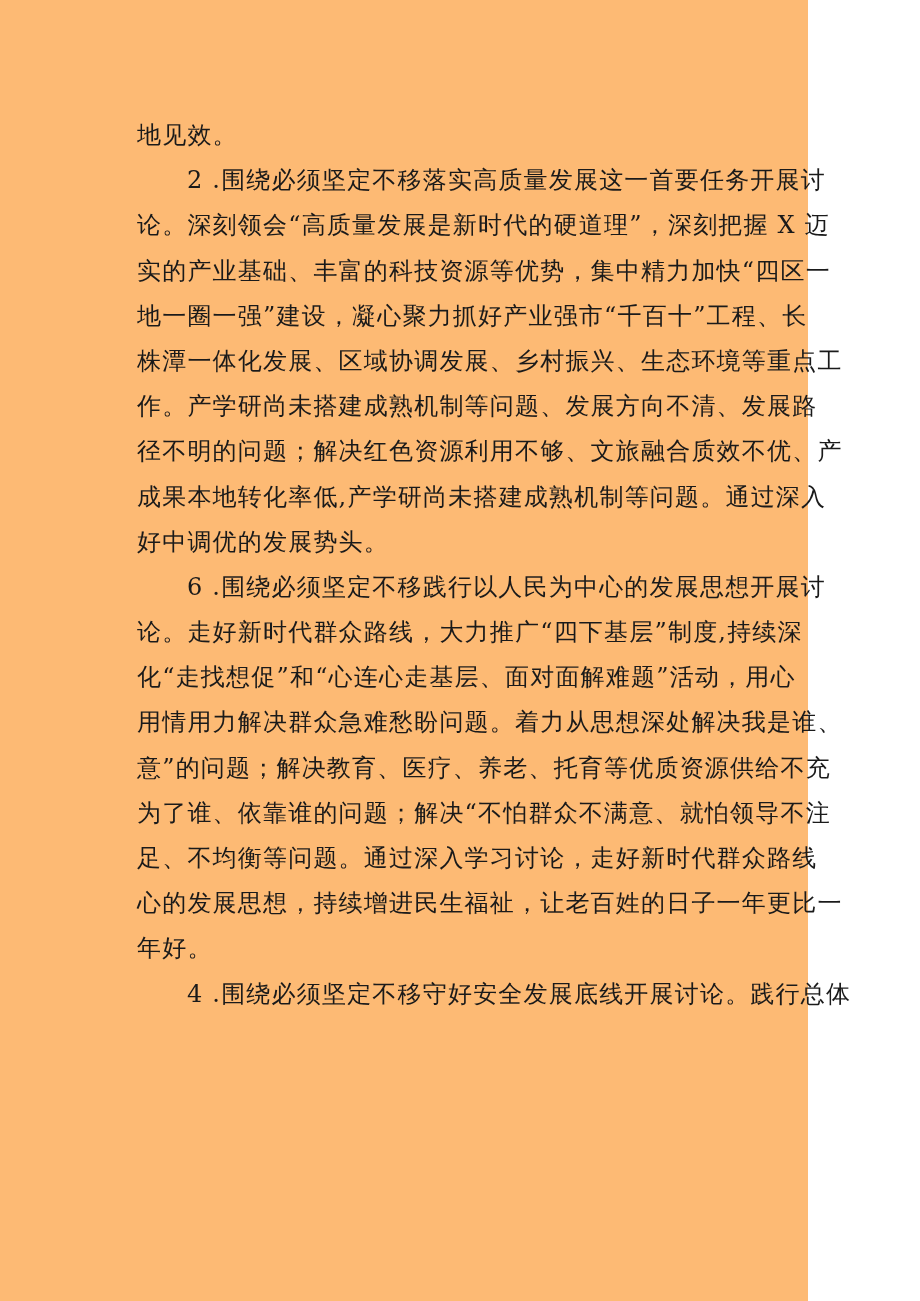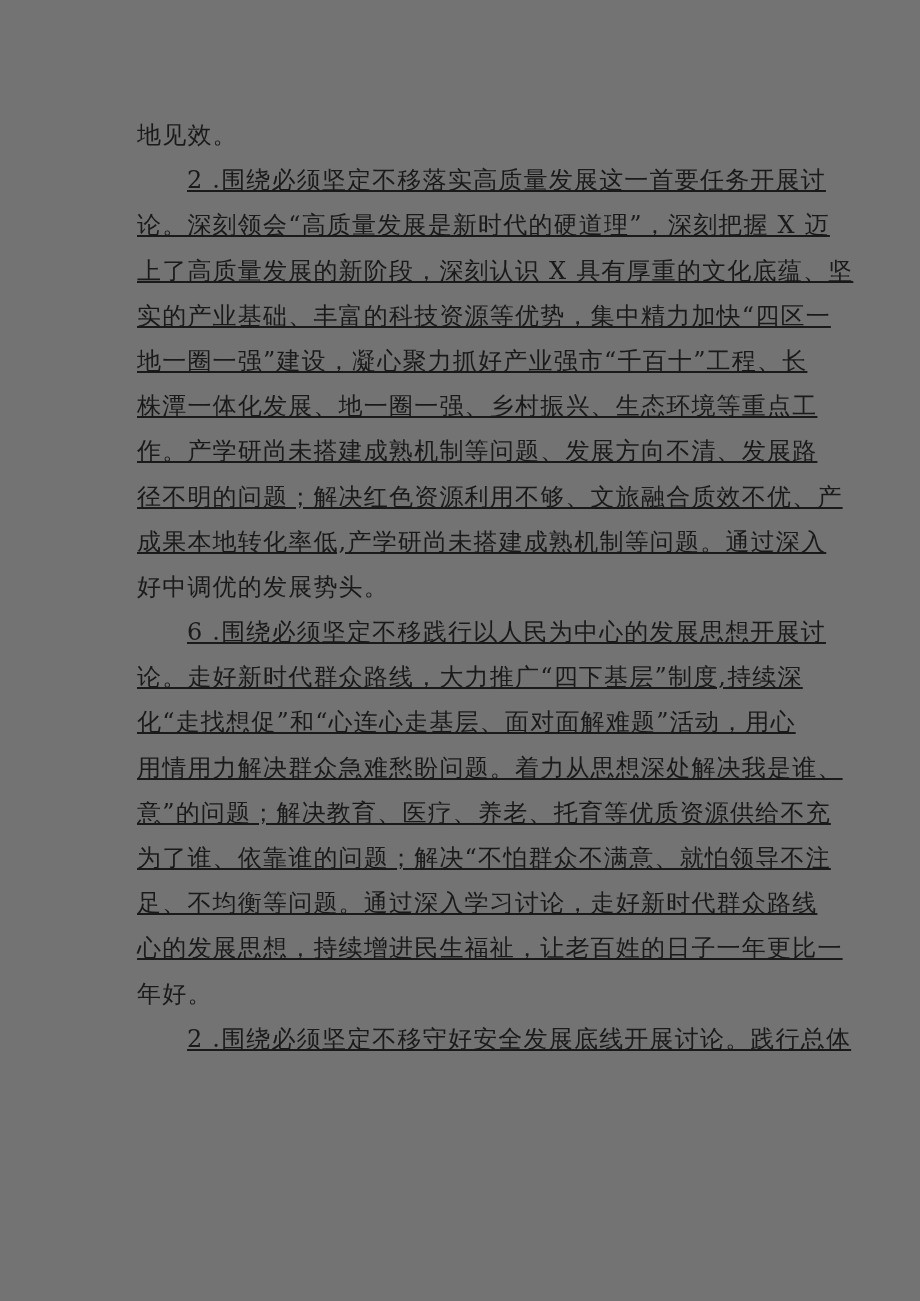--- a/index.html
+++ b/index.html
@@ -10,23 +10,23 @@
   body {
     width: 920px;
     height: 1301px;
     position: relative;
     overflow: hidden;
   }
   .page {
     position: absolute;
     left: 0;
     top: 0;
-    width: 920px;
+    width: 808px;
     height: 1301px;
-    background: #737373;
+    background: #fdba74;
   }
   .text-block {
     position: absolute;
     left: 137px;
     top: 113px;
     width: 650px;
     font-family: "DejaVu Serif", "Liberation Serif", serif;
     font-size: 24px;
     color: #1a1a1a;
   }
@@ -35,56 +35,54 @@
     line-height: 45.2px;
     white-space: nowrap;
     letter-spacing: 1.2px;
   }
   .line.indent {
     padding-left: 50px;
   }
   .line.justify {
     text-align: justify;
     text-align-last: justify;
-    text-decoration: underline;
   }
 </style>
 </head>
 <body>
 
 <div class="page">
   <div class="text-block">
 
     <div class="paragraph">
       <div class="line">地见效。</div>
     </div>
 
     <div class="paragraph">
       <div class="line indent justify">2 .围绕必须坚定不移落实高质量发展这一首要任务开展讨</div>
       <div class="line justify">论。深刻领会“高质量发展是新时代的硬道理”，深刻把握 X 迈</div>
-      <div class="line justify">上了高质量发展的新阶段，深刻认识 X 具有厚重的文化底蕴、坚</div>
       <div class="line justify">实的产业基础、丰富的科技资源等优势，集中精力加快“四区一</div>
       <div class="line justify">地一圈一强”建设，凝心聚力抓好产业强市“千百十”工程、长</div>
-      <div class="line justify">株潭一体化发展、地一圈一强、乡村振兴、生态环境等重点工</div>
+      <div class="line justify">株潭一体化发展、区域协调发展、乡村振兴、生态环境等重点工</div>
       <div class="line justify">作。产学研尚未搭建成熟机制等问题、发展方向不清、发展路</div>
       <div class="line justify">径不明的问题；解决红色资源利用不够、文旅融合质效不优、产</div>
       <div class="line justify">成果本地转化率低,产学研尚未搭建成熟机制等问题。通过深入</div>
       <div class="line">好中调优的发展势头。</div>
     </div>
 
     <div class="paragraph">
       <div class="line indent justify">6 .围绕必须坚定不移践行以人民为中心的发展思想开展讨</div>
       <div class="line justify">论。走好新时代群众路线，大力推广“四下基层”制度,持续深</div>
       <div class="line justify">化“走找想促”和“心连心走基层、面对面解难题”活动，用心</div>
       <div class="line justify">用情用力解决群众急难愁盼问题。着力从思想深处解决我是谁、</div>
       <div class="line justify">意”的问题；解决教育、医疗、养老、托育等优质资源供给不充</div>
       <div class="line justify">为了谁、依靠谁的问题；解决“不怕群众不满意、就怕领导不注</div>
       <div class="line justify">足、不均衡等问题。通过深入学习讨论，走好新时代群众路线</div>
       <div class="line justify">心的发展思想，持续增进民生福祉，让老百姓的日子一年更比一</div>
       <div class="line">年好。</div>
     </div>
 
     <div class="paragraph">
-      <div class="line indent justify">2 .围绕必须坚定不移守好安全发展底线开展讨论。践行总体</div>
+      <div class="line indent justify">4 .围绕必须坚定不移守好安全发展底线开展讨论。践行总体</div>
     </div>
 
   </div>
 </div>
 
 </body></html>

